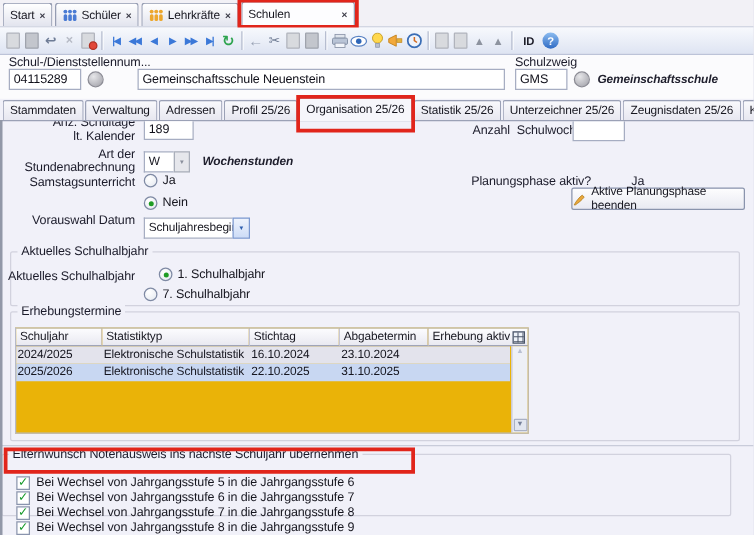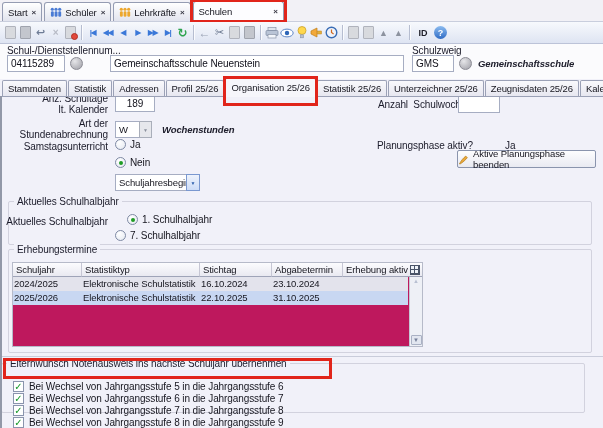--- a/index.html
+++ b/index.html
@@ -66,21 +66,21 @@
   .radio{width:11px;height:11px;border-radius:50%;background:radial-gradient(circle at 35% 30%,#ffffff,#e4e8f0);
     border:1px solid #7f8aa4;box-sizing:border-box;position:relative;flex:none;}
   .radio.on::after{content:"";position:absolute;left:2.5px;top:2.5px;width:4px;height:4px;border-radius:50%;background:#1f9c25;}
   .ritem{position:absolute;display:flex;align-items:center;gap:4px;}
   .btn{position:absolute;display:flex;align-items:center;justify-content:center;gap:4px;
     background:linear-gradient(#fdfdfe,#e9eaf2);border:1px solid #8a94ad;border-radius:2px;font-size:9.5px;color:#15151f;box-sizing:border-box;}
   .fieldset{position:absolute;border:1px solid #d2d2de;border-radius:2px;box-sizing:border-box;}
   .legend{position:absolute;top:-6px;left:5px;background:#f1f1f9;padding:0 3px;color:#1b1b2a;white-space:nowrap;}
 
   
-  .grid{position:absolute;left:12px;top:165px;width:411px;height:85px;background:#be185d;border:1px solid #b6bac9;box-sizing:border-box;}
+  .grid{position:absolute;left:12px;top:165px;width:411px;height:85px;background:#eab308;border:1px solid #b6bac9;box-sizing:border-box;}
   .ghead{display:flex;height:14px;}
   .hcell{background:linear-gradient(#fcfcfe,#e9e9f1);border-right:1px solid #c6c6d4;border-bottom:1px solid #9fa4b8;
     box-sizing:border-box;padding:1px 0 0 3px;font-size:9.5px;white-space:nowrap;overflow:hidden;}
   .corner{width:14px;background:linear-gradient(#fcfcfe,#e9e9f1);border-bottom:1px solid #9fa4b8;
     display:flex;align-items:center;justify-content:center;box-sizing:border-box;}
   .gico{width:8px;height:8px;border:1px solid #4a5468;background-color:#eef2f8;
     background-image:linear-gradient(#4a5468 1px,transparent 1px),linear-gradient(90deg,#4a5468 1px,transparent 1px);
     background-size:4px 4px;background-position:-1px -1px;}
   .grow{display:flex;height:14px;width:395px;}
   .gcell{padding:1px 0 0 1px;font-size:9.5px;white-space:nowrap;overflow:hidden;box-sizing:border-box;}
@@ -276,21 +276,21 @@
     <input class="inp" style="left: 412px; top: 11px; width: 42px; height: 17px;" value="GMS">
     <span class="lookup" style="left:459px;top:13px"></span>
     <span class="italic-hint" style="left:478px;top:14px">Gemeinschaftsschule</span>
   </div>
 
   <div class="stabs">
     <div class="stab">
         <span>Stammdaten</span>
       </div>
     <div class="stab">
-        <span>Statistik</span>
+        <span>Verwaltung</span>
       </div>
     <div class="stab">
         <span>Adressen</span>
       </div>
     <div class="stab">
         <span>Profil 25/26</span>
       </div>
     <div class="stab active">
       <span>Organisation 25/26</span>
       <div class="anno anno-org"></div>
@@ -308,21 +308,21 @@
         <span>Kalender/Termine 25/26</span>
       </div>
   </div>
 
   <div class="content">
 
     <div class="rlab" style="left:0;top:-4px;width:108px">
       <div>Anz. Schultage</div>
         <div>lt. Kalender</div>
     </div>
-    <input class="inp" style="left: 115px; top: -2px; width: 40px; height: 17px; text-align: center;" value="189">
+    <input class="inp" style="left: 115px; top: -2px; width: 40px; height: 17px; text-align: left;" value="189">
 
     <span class="clab" style="left:378px;top:2px;white-space:pre">Anzahl  Schulwochen</span>
     <input class="inp" style="left: 458px; top: -1px; width: 42px; height: 17px;" value="">
 
     <div class="rlab" style="left:0;top:21px;width:108px">
       <div>Art der</div>
         <div>Stundenabrechnung</div>
     </div>
     <div class="combo disabled" style="left:115px;top:24px">
       <span class="ct" style="width:24px">W</span>
@@ -345,20 +345,21 @@
     <div class="btn" style="left:457px;top:53px;width:139px;height:18px">
       <span style="display:flex">
           <svg width="11" height="11" viewBox="0 0 12 12">
             <path d="M1.5 10.8 C3 7.8 6 4 8.5 2.3 L10.2 4 C8.2 6.6 5 9.3 2.2 11 Z" fill="#e9a83c" stroke="#b37a14" stroke-width="0.7"></path>
           </svg>
         </span>
       <span>Aktive Planungsphase beenden</span>
     </div>
 
     <div class="rlab" style="left:0;top:74px;width:108px">
+      <div>Vorauswahl Datum</div>
     </div>
     <div class="combo" style="left:115px;top:77px">
       <span class="ct" style="width:71px">Schuljahresbeginn</span>
       <span class="ca" style="width:14px">▼</span>
     </div>
 
     <div class="fieldset" style="left:8px;top:104px;width:584px;height:44px">
       <span class="legend">Aktuelles Schulhalbjahr</span>
     </div>
     <div class="rlab" style="left:0;top:119px;width:108px">Aktuelles Schulhalbjahr</div>

